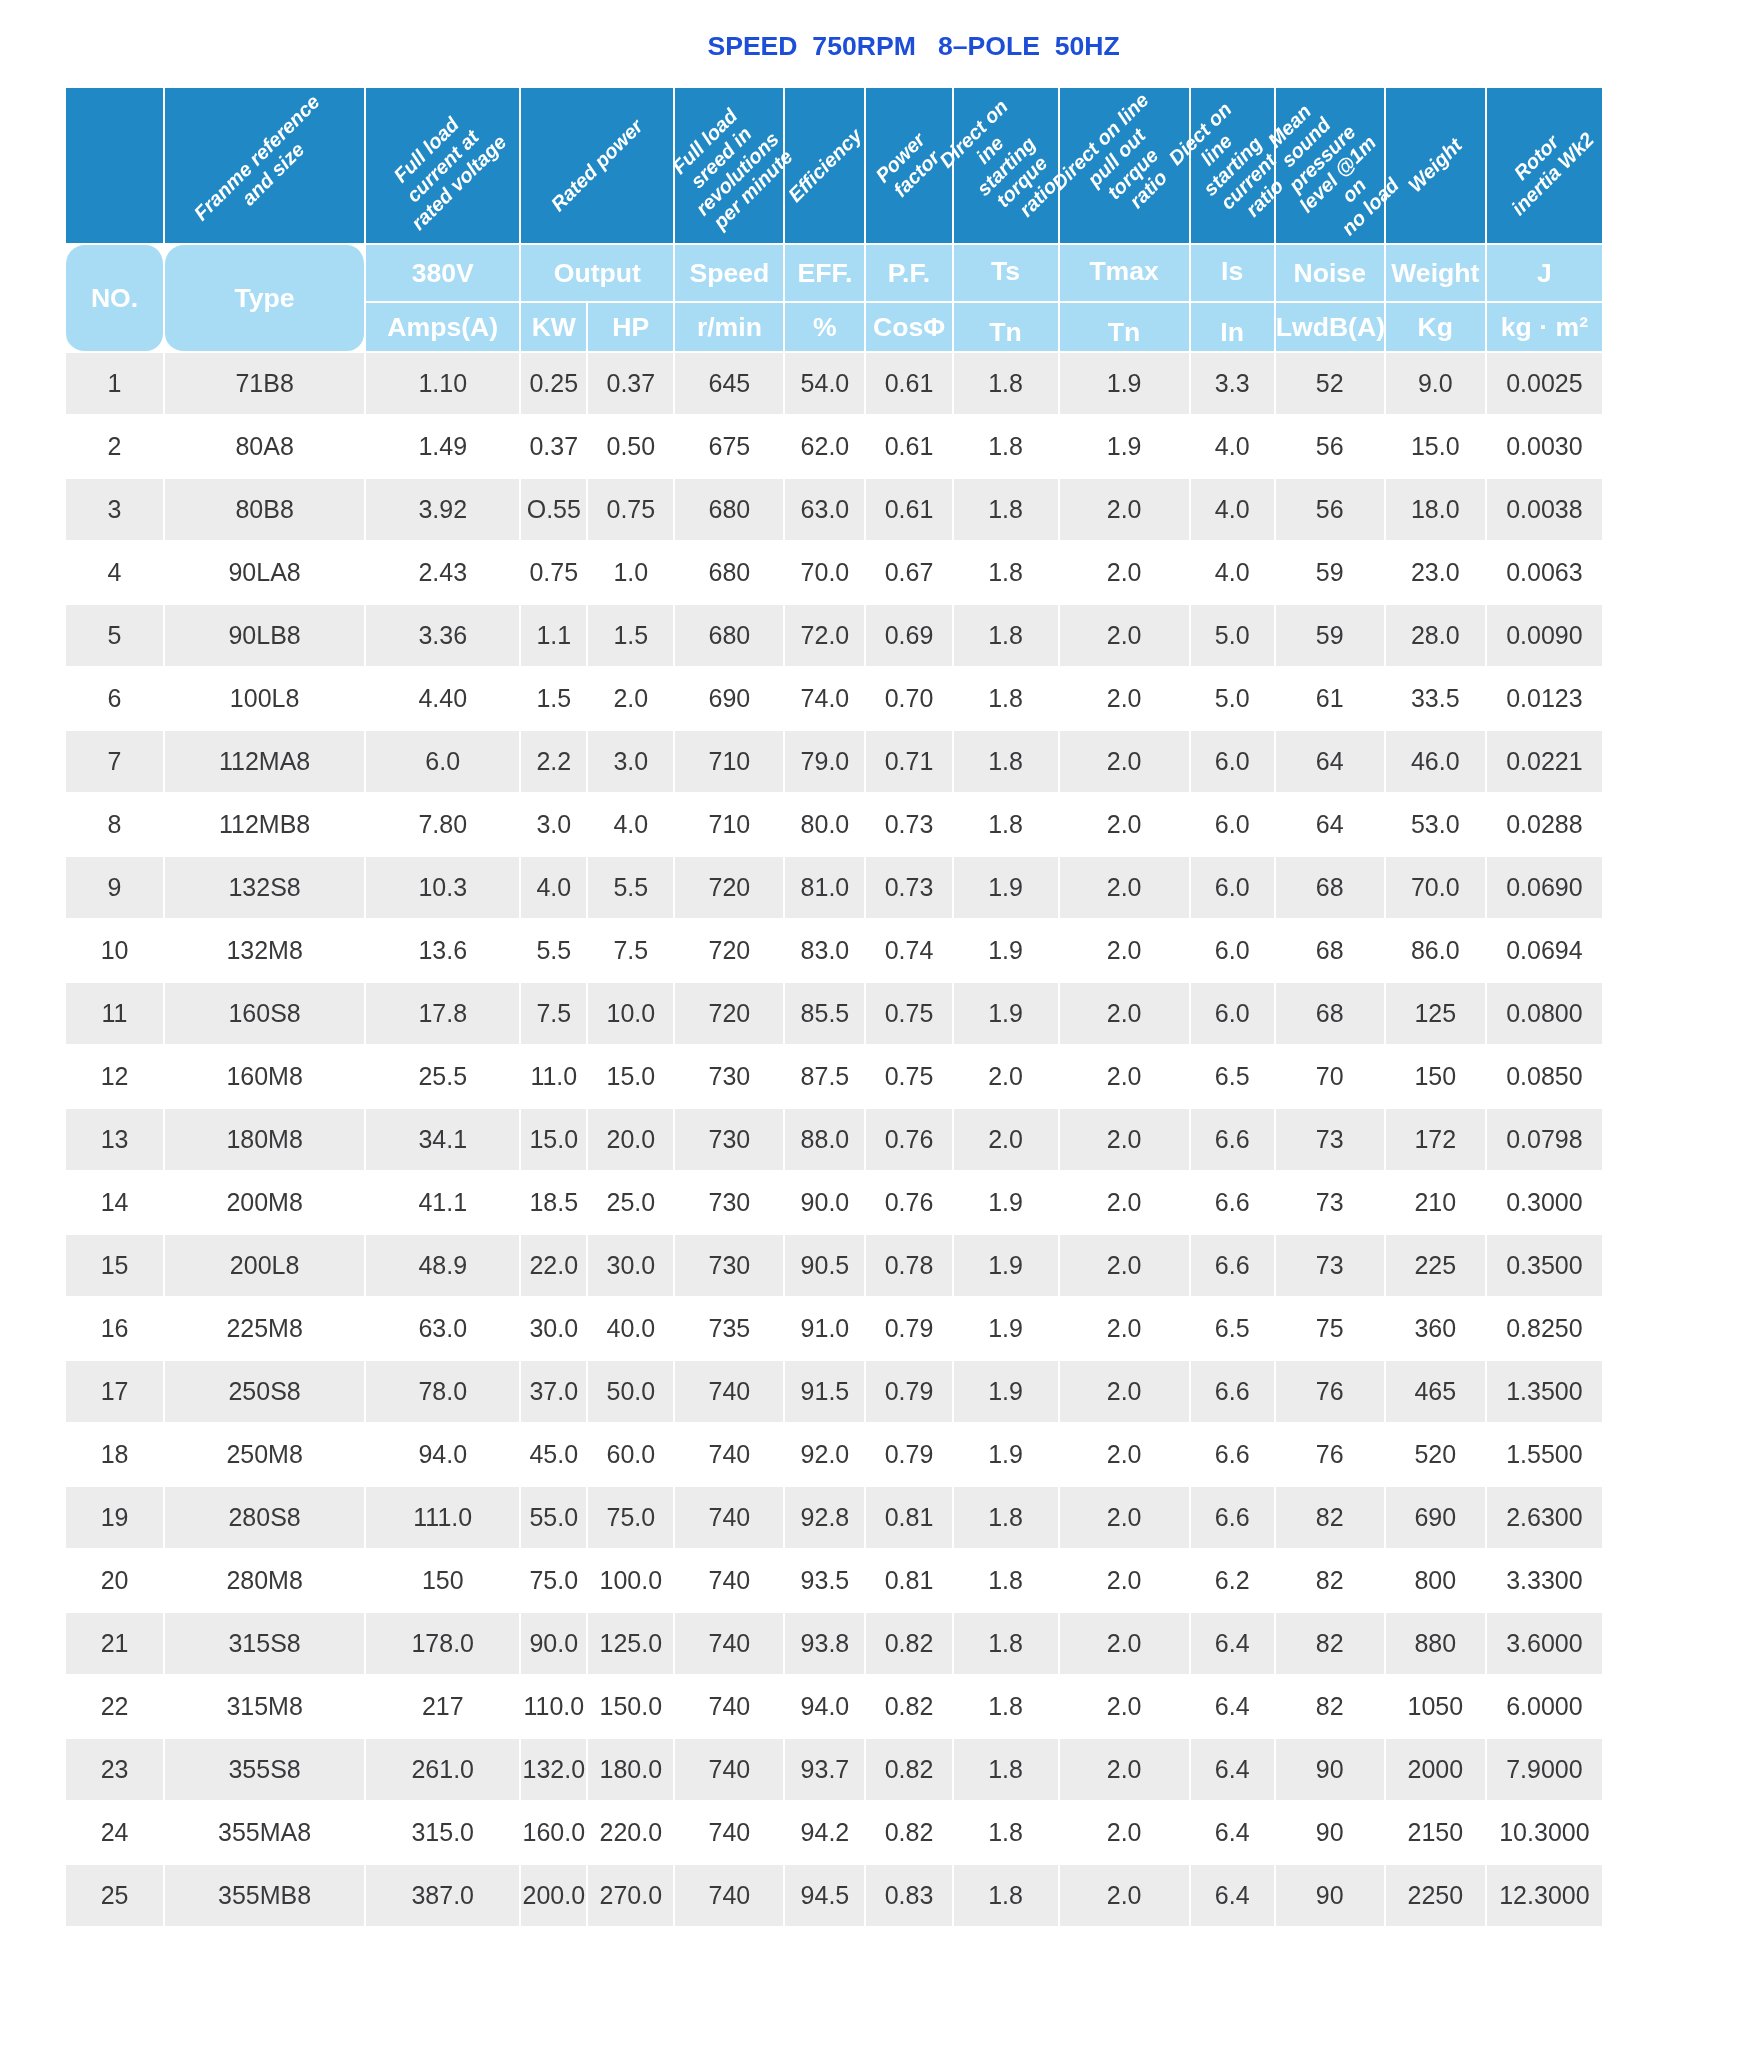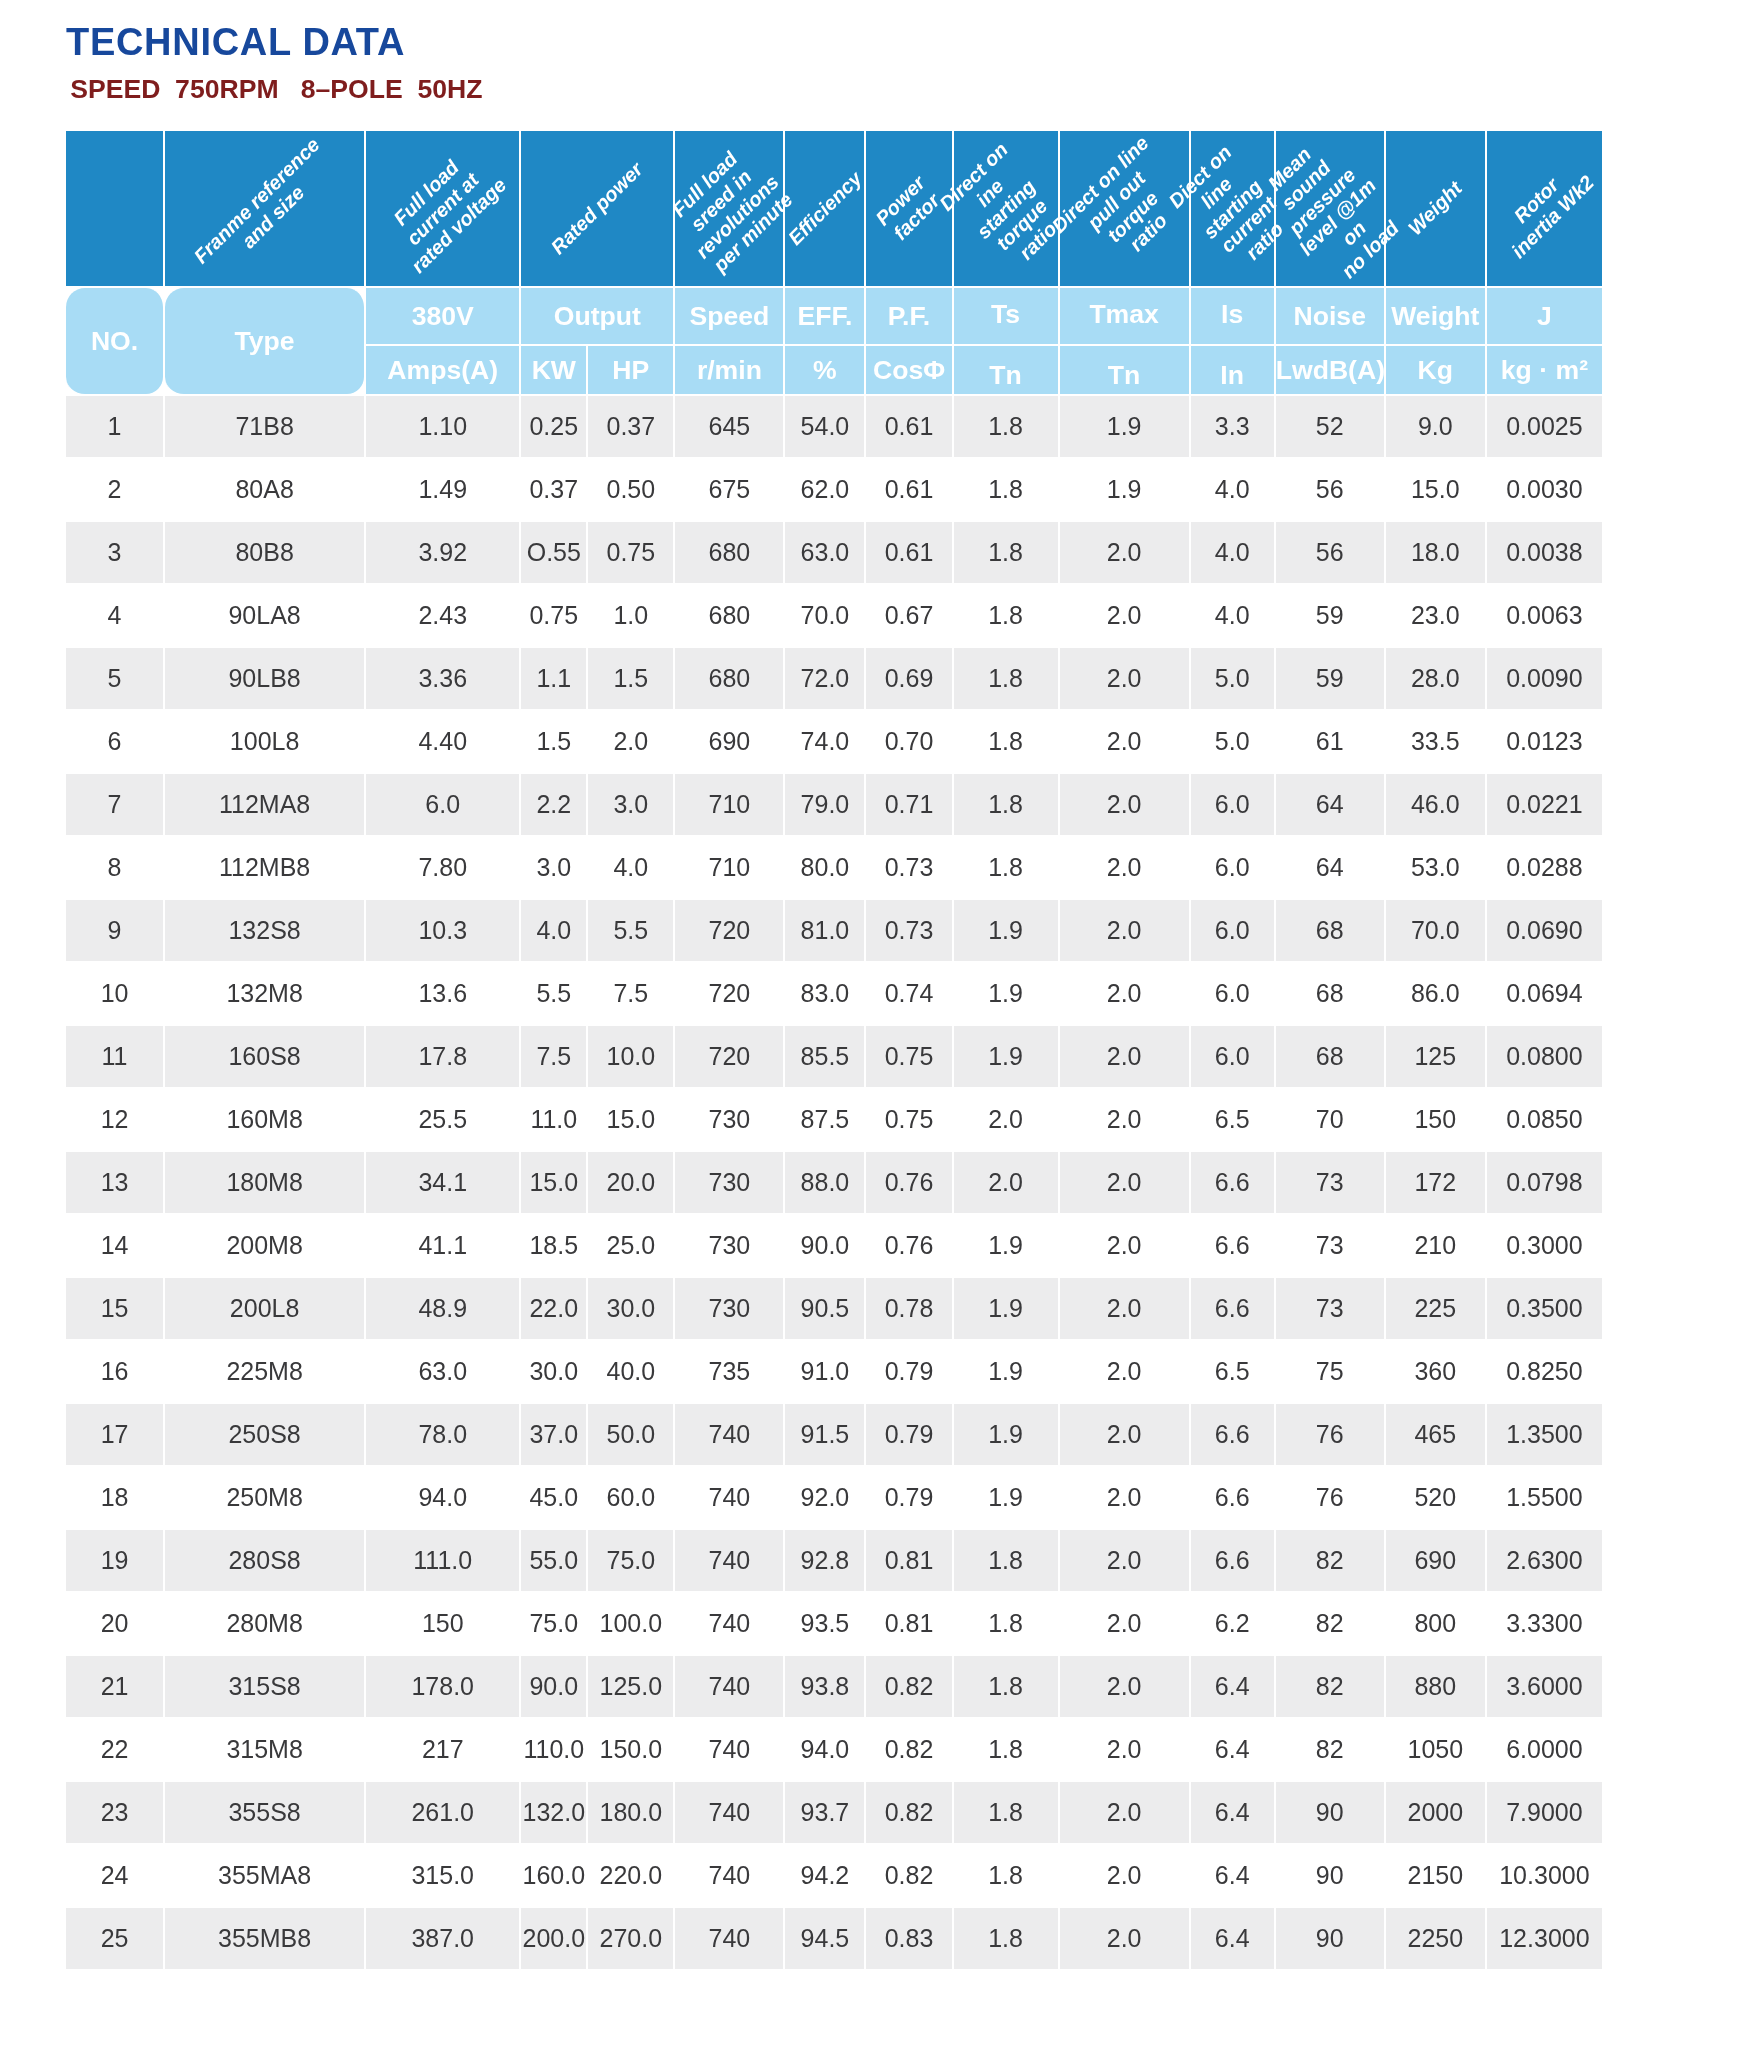--- a/index.html
+++ b/index.html
@@ -17,25 +17,26 @@
   }
   .titleblock { padding: 21px 0 0 66px; }
   .title {
     color: #17489C;
     font-size: 38px;
     font-weight: bold;
     letter-spacing: 0.7px;
     margin: 0;
   }
   .subtitle {
-    color: #7f1d1d;
+    color: #1d4ed8;
     font-size: 26.6px;
     font-weight: bold;
     margin: 9.8px 0 0 4.2px;
     white-space: pre;
+    text-align: center;
   }
   table.data {
     border-collapse: separate;
     border-spacing: 0;
     table-layout: fixed;
     width: 1536px;
     margin: 26.6px 0 0 66px;
   }
   table.data th, table.data td {
     padding: 0;
@@ -96,21 +97,20 @@
     background: #ffffff;
   }
   tbody tr:nth-child(odd) td { background: #ECECED; }
 </style>
 </head>
 <body>
 
 <div class="page">
 
   <div class="titleblock">
-    <h1 class="title">TECHNICAL DATA</h1>
     <div class="subtitle">SPEED  750RPM   8–POLE  50HZ</div>
   </div>
 
   <table class="data">
     <colgroup>
       <col style="width:99px">
         <col style="width:201px">
         <col style="width:155px">
       <col style="width:67px">
         <col style="width:87px">

